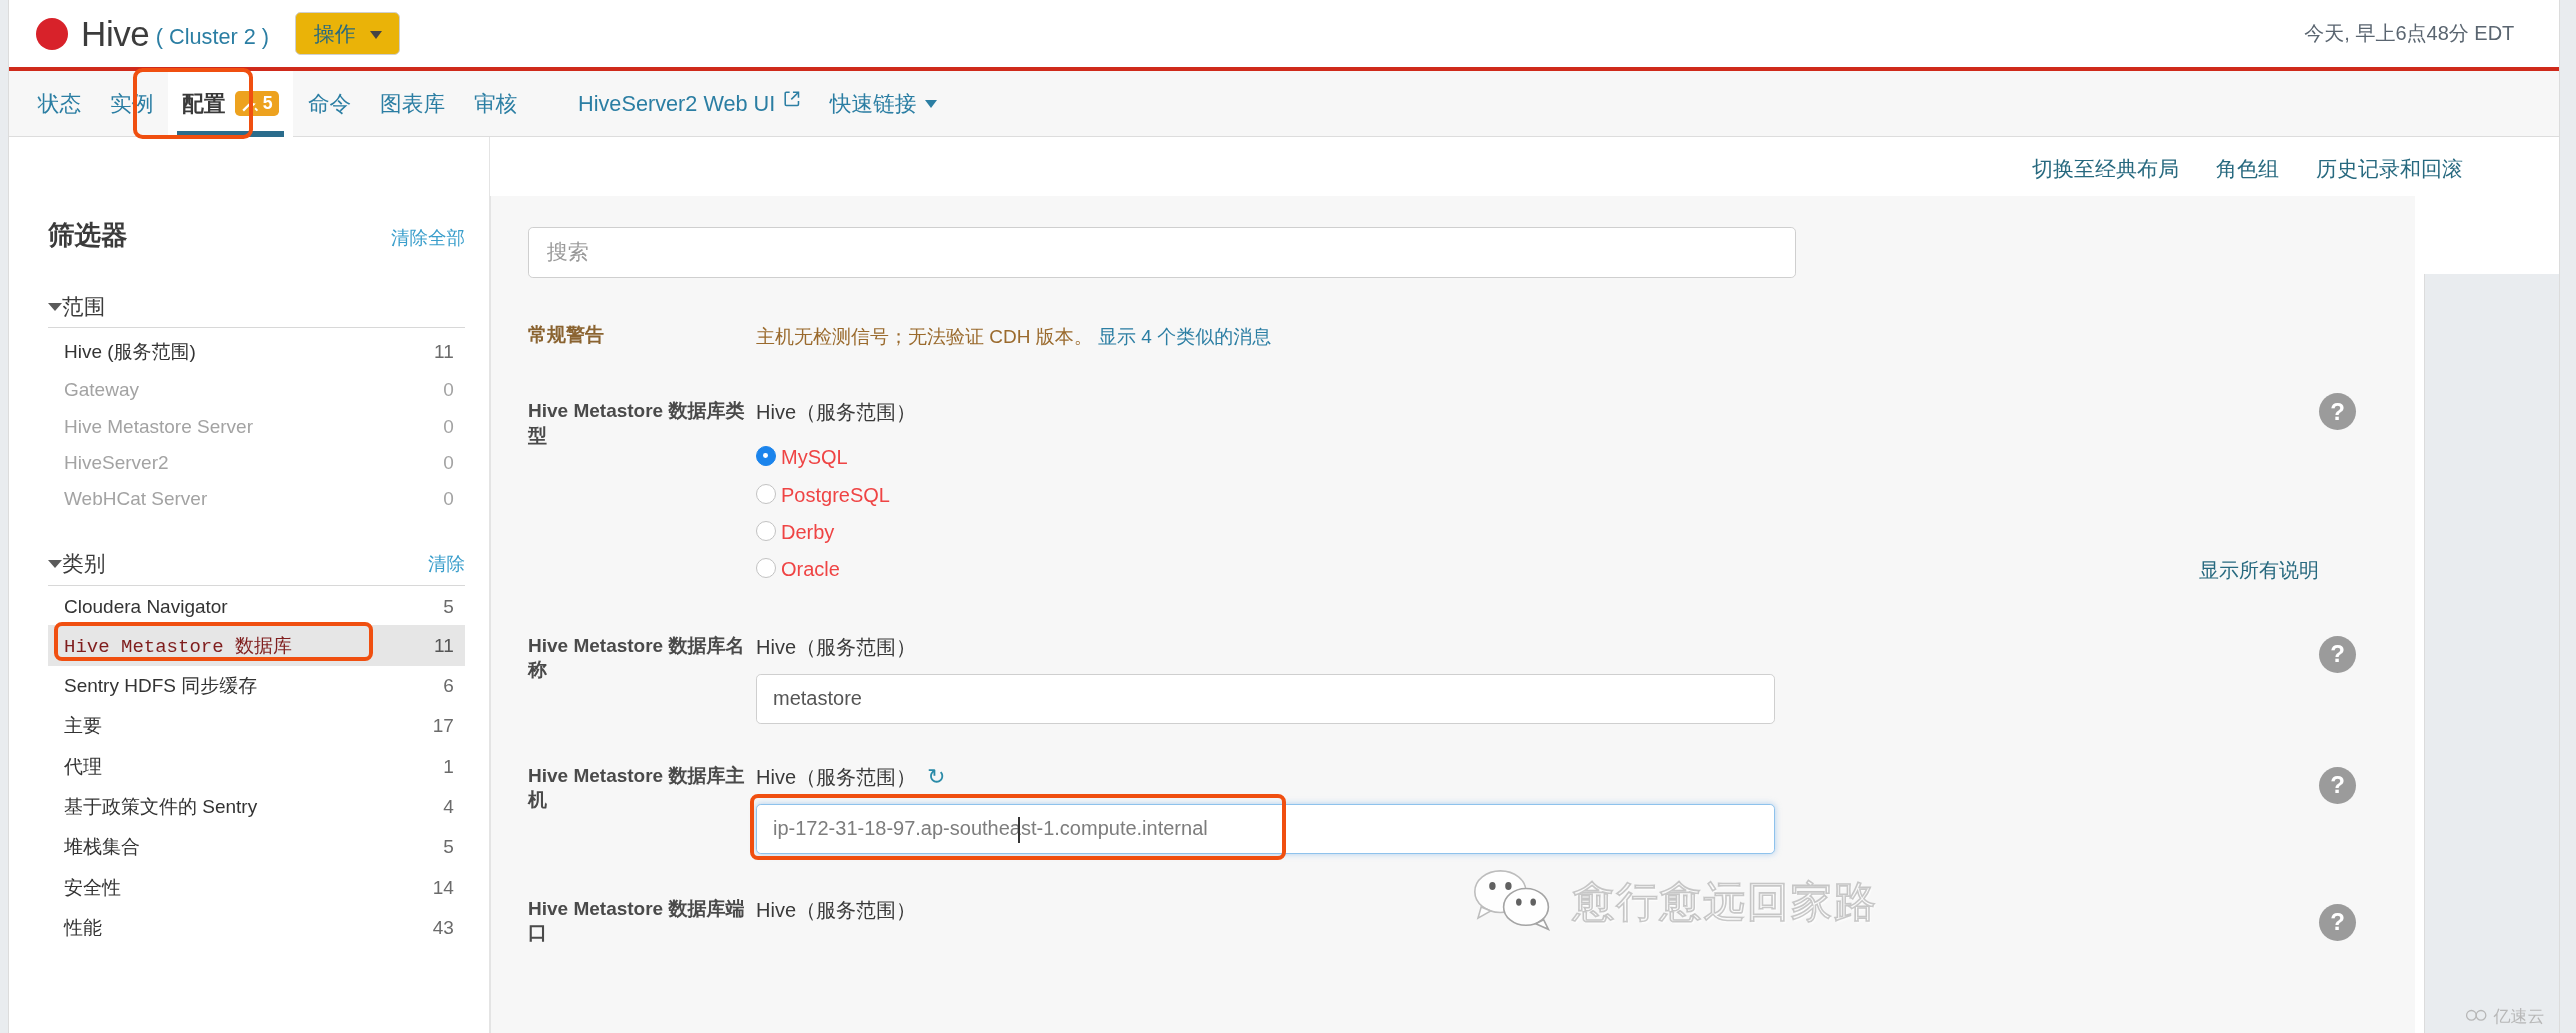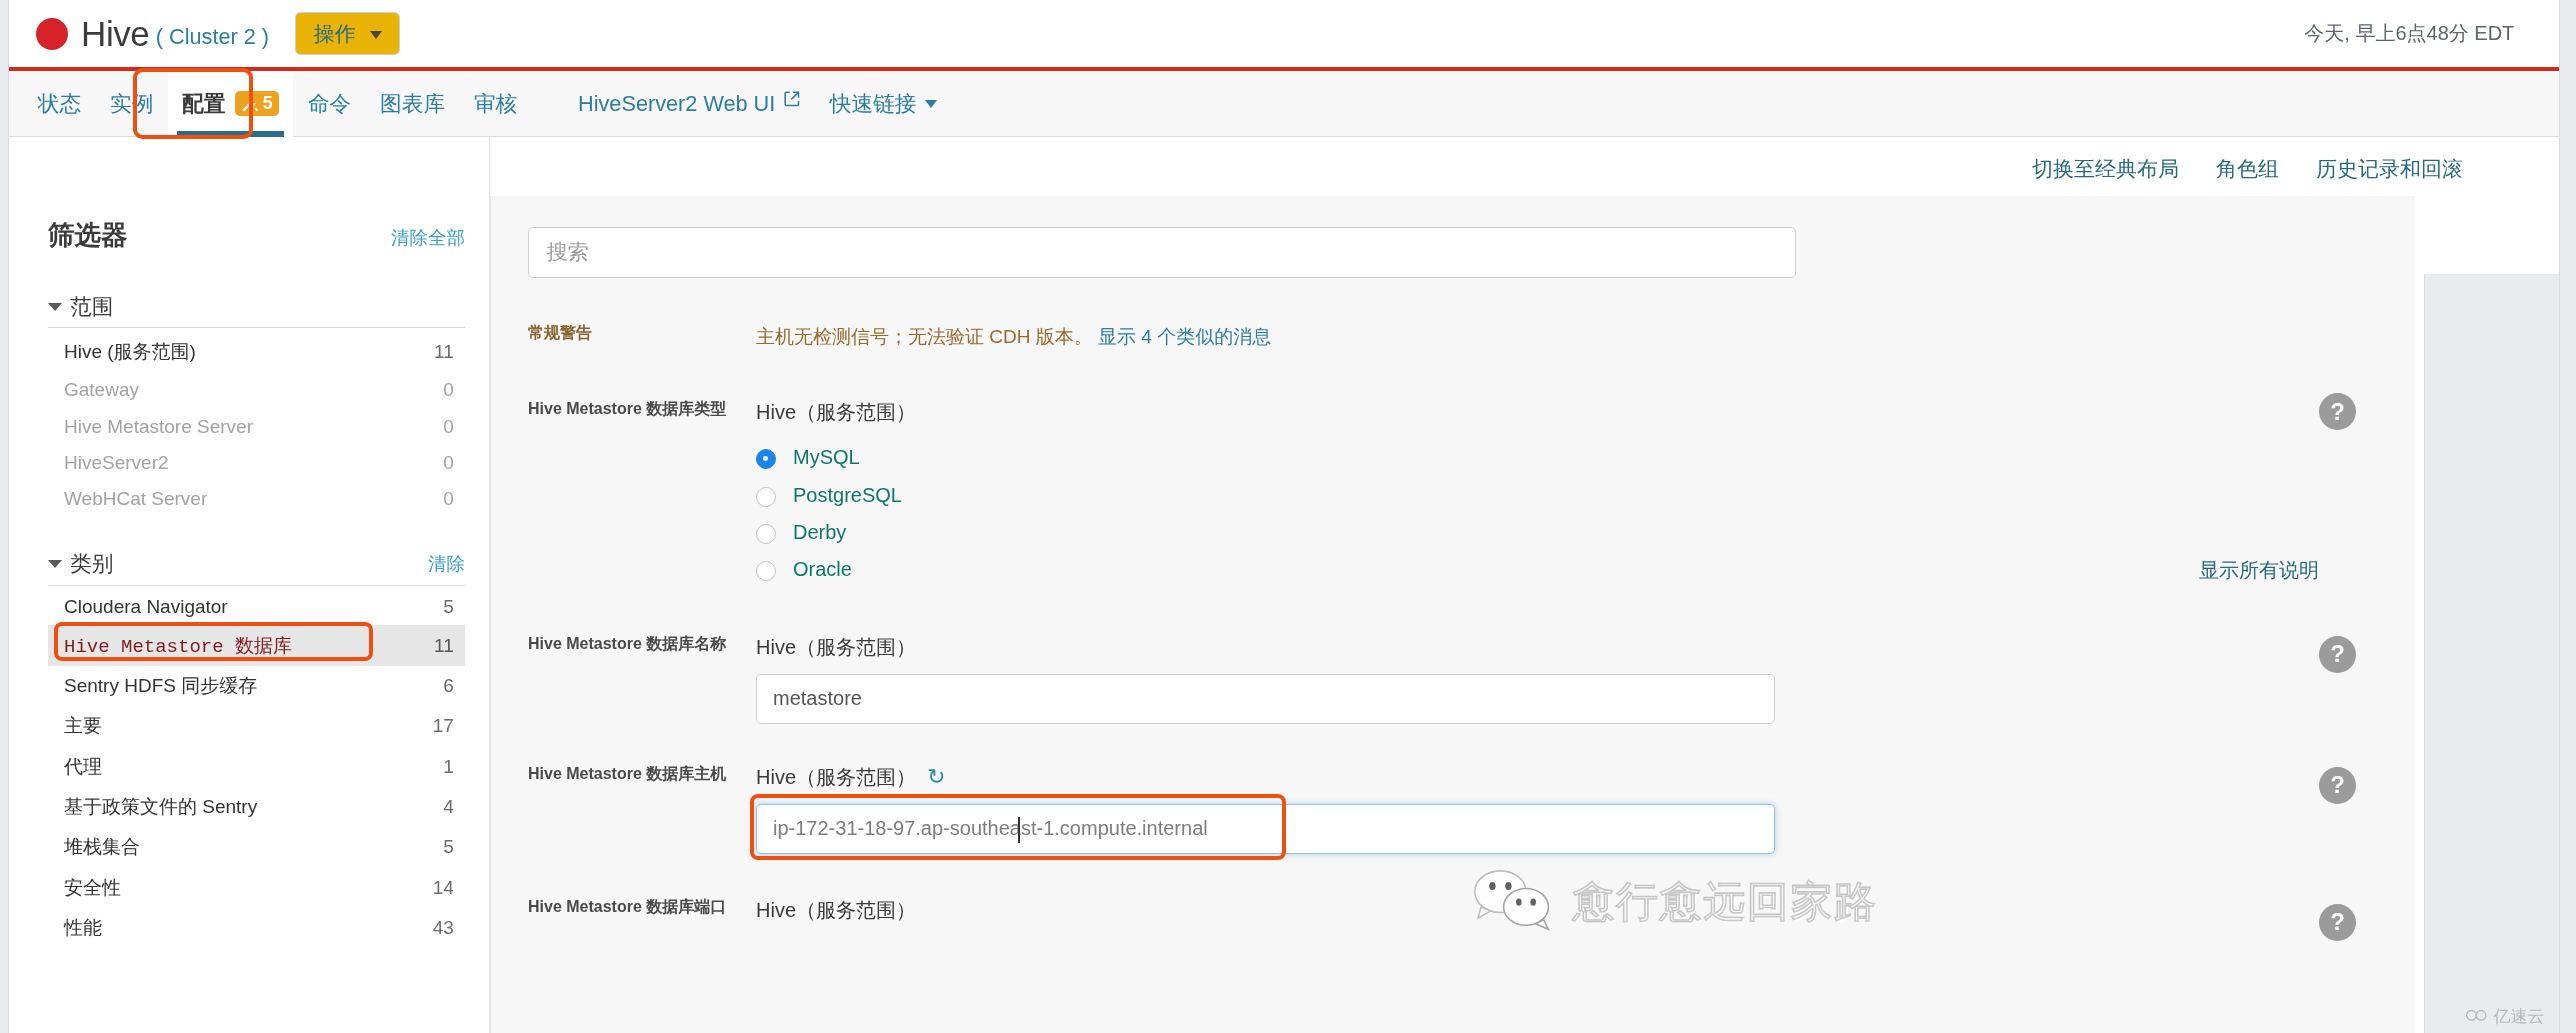--- a/index.html
+++ b/index.html
@@ -206,21 +206,21 @@
   }
   .facet { margin-bottom: 13px; }
   .facet-head {
     display: flex;
     align-items: center;
     justify-content: space-between;
     padding-bottom: 6.4px;
     border-bottom: 0.8px solid #d8d8d8;
     margin-bottom: 3.2px;
   }
-  .facet-head-left { display: flex; align-items: center; gap: 8px; }
+  .facet-head-left { display: flex; align-items: center; }
   .chev {
     width: 0; height: 0;
     border-left: 7.2px solid transparent;
     border-right: 7.2px solid transparent;
     border-top: 8.8px solid #5a5a5a;
   }
   .facet-title { font-size: 21.7px; color: #3b3b3b; }
   .facet-clear { font-size: 18.5px; color: #3a9ecb; cursor: pointer; }
   .facet-row {
     position: relative;
@@ -283,21 +283,21 @@
   
   .cfg-row {
     display: flex;
     padding: 27px 0 8px 0;
     position: relative;
   }
   .cfg-label {
     width: 265px;
     flex: 0 0 265px;
     padding-left: 37px;
-    font-size: 16px;
+    font-size: 19px;
     font-weight: 700;
     color: #4a4a4a;
     line-height: 1.3;
   }
   .cfg-label.warn { color: #8a6330; }
   .cfg-field { flex: 1 1 auto; padding-right: 32px; min-width: 0; }
   .scope-line {
     font-size: 20px;
     color: #3a3a3a;
     margin-bottom: 13px;
@@ -305,25 +305,25 @@
     align-items: center;
     gap: 11.2px;
   }
   .reset-icon { color: #2b8ba8; font-size: 21.7px; cursor: pointer; }
   .warn-text { font-size: 19px; color: #9a6a2d; line-height: 1.5; }
   .warn-text a { color: #2b7ea3; text-decoration: none; cursor: pointer; }
 
   .radio-list { margin-top: 4.8px; }
   .radio-item {
     display: flex;
-    align-items: flex-end;
-    gap: 17px;
+    align-items: flex-start;
+    gap: 5px;
     padding: 7.2px 0;
     font-size: 20px;
-    color: #0f766e;
+    color: #ef4444;
     cursor: pointer;
   }
   .radio {
     width: 20px; height: 20px;
     border-radius: 50%;
     border: 1.6px solid #c2c2c2;
     background: #fff;
     flex: 0 0 auto;
     position: relative;
   }

